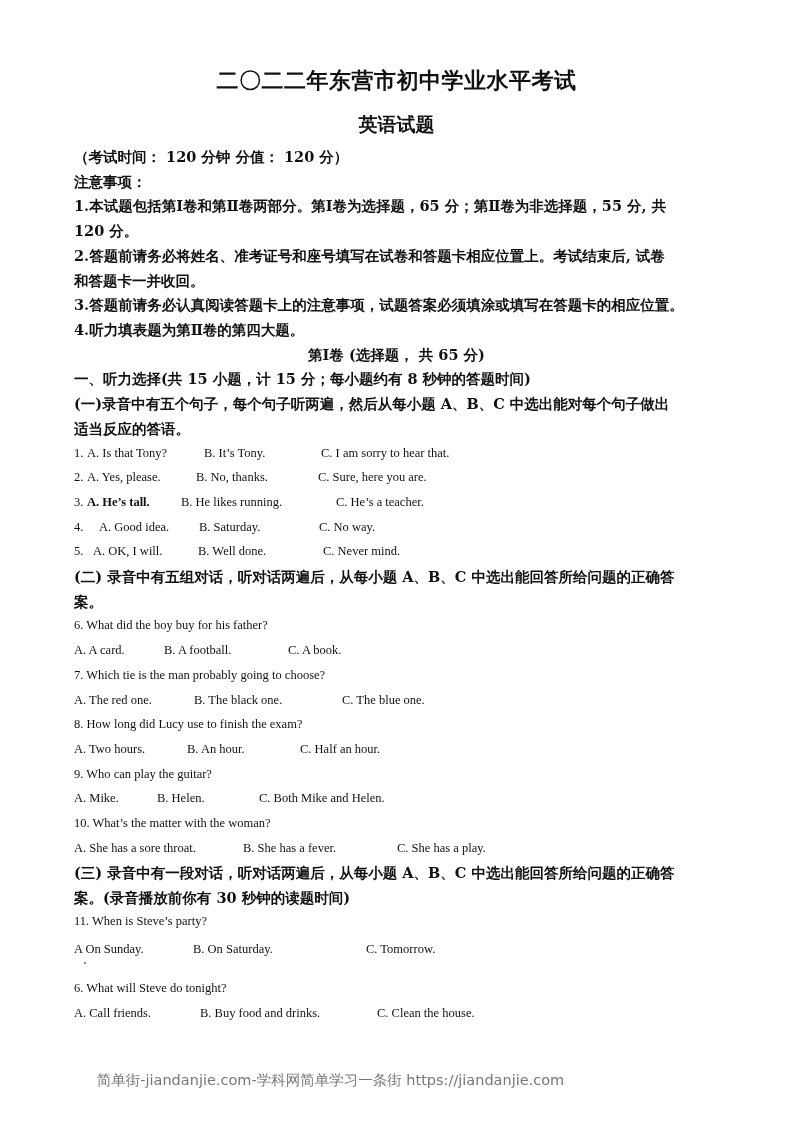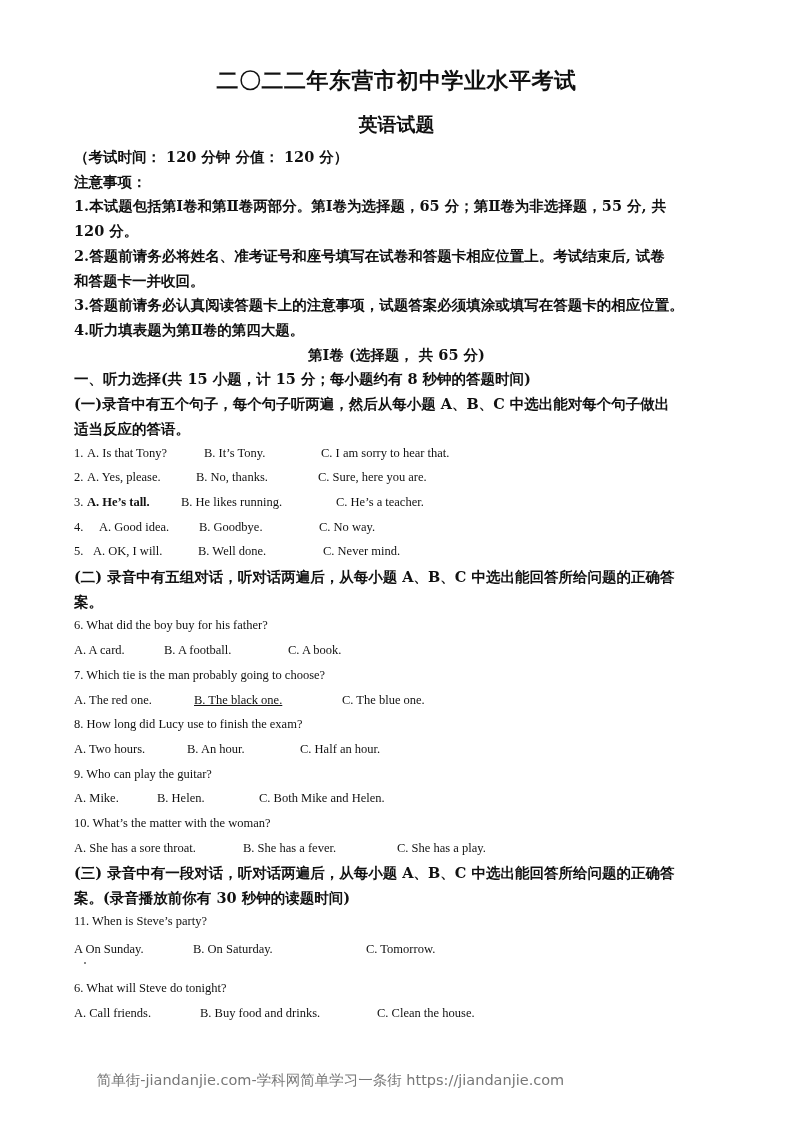--- a/index.html
+++ b/index.html
@@ -70,21 +70,21 @@
   </div>
   <div>
     <span class="abs q" style="top:495px;">3.</span>
     <span class="abs opt" style="top:495px; left:87px;font-weight:bold;">A. He’s tall.</span>
     <span class="abs opt" style="top:495px; left:181px;">B. He likes running.</span>
     <span class="abs opt" style="top:495px; left:336px;">C. He’s a teacher.</span>
   </div>
   <div>
     <span class="abs q" style="top:520px;">4.</span>
     <span class="abs opt" style="top:520px; left:99px;">A. Good idea.</span>
-    <span class="abs opt" style="top:520px; left:199px;">B. Goodbye.</span>
+    <span class="abs opt" style="top:520px; left:199px;">B. Saturday.</span>
     <span class="abs opt" style="top:520px; left:319px;">C. No way.</span>
   </div>
   <div>
     <span class="abs q" style="top:544px;">5.</span>
     <span class="abs opt" style="top:544px; left:93px;">A. OK, I will.</span>
     <span class="abs opt" style="top:544px; left:198px;">B. Well done.</span>
     <span class="abs opt" style="top:544px; left:323px;">C. Never mind.</span>
   </div>
 
   <div class="abs bold-cn" style="top:568px;">(二)  录音中有五组对话，听对话两遍后，从每小题 A、B、C 中选出能回答所给问题的正确答</div>
@@ -93,21 +93,21 @@
   <div class="abs q" style="top:618px;">6. What did the boy buy for his father?</div>
   <div>
     <span class="abs opt" style="top:643px; left:74px;">A. A card.</span>
     <span class="abs opt" style="top:643px; left:164px;">B. A football.</span>
     <span class="abs opt" style="top:643px; left:288px;">C. A book.</span>
   </div>
 
   <div class="abs q" style="top:668px;">7. Which tie is the man probably going to choose?</div>
   <div>
     <span class="abs opt" style="top:693px; left:74px;">A. The red one.</span>
-    <span class="abs opt" style="top:693px; left:194px;text-decoration:underline;">B. The black one.</span>
+    <span class="abs opt" style="top:693px; left:194px;">B. The black one.</span>
     <span class="abs opt" style="top:693px; left:342px;">C. The blue one.</span>
   </div>
 
   <div class="abs q" style="top:717px;">8. How long did Lucy use to finish the exam?</div>
   <div>
     <span class="abs opt" style="top:742px; left:74px;">A. Two hours.</span>
     <span class="abs opt" style="top:742px; left:187px;">B. An hour.</span>
     <span class="abs opt" style="top:742px; left:300px;">C. Half an hour.</span>
   </div>
 

